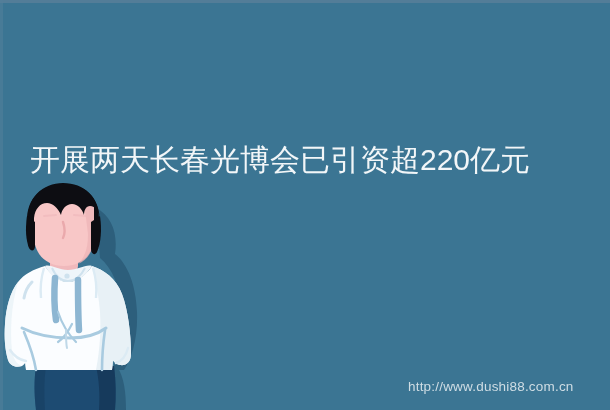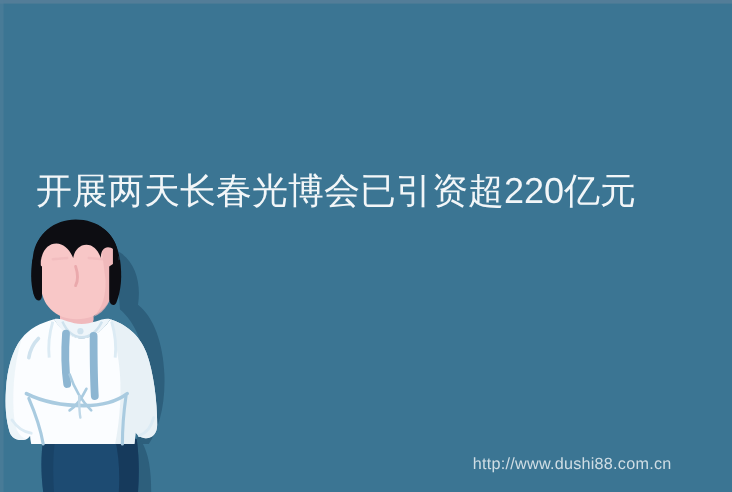--- a/index.html
+++ b/index.html
@@ -39,21 +39,21 @@
     font-size: 30px;
     line-height: 36px;
     letter-spacing: 0px;
     color: #f2f6f8;
     white-space: nowrap;
     font-weight: 400;
   }
   
   .watermark {
     position: absolute;
-    left: 394px;
+    left: 408px;
     top: 379px;
     font-size: 13.5px;
     line-height: 16px;
     color: #cfdde4;
     letter-spacing: .2px;
     white-space: nowrap;
   }
   
   .illus {
     position: absolute;

